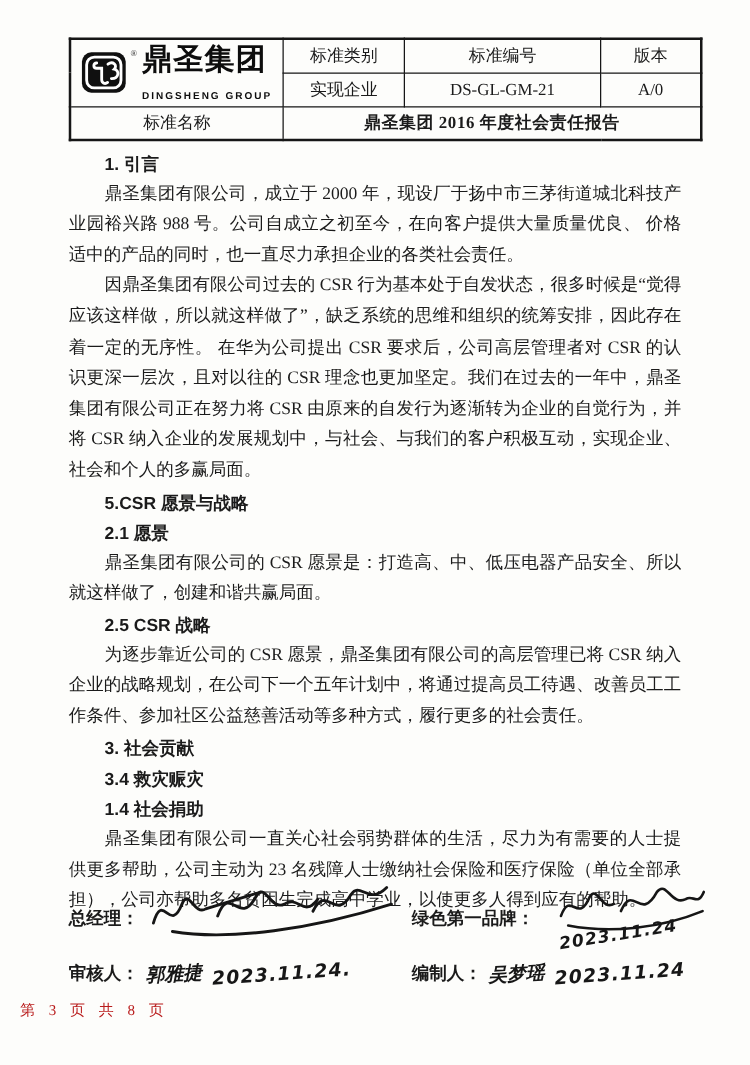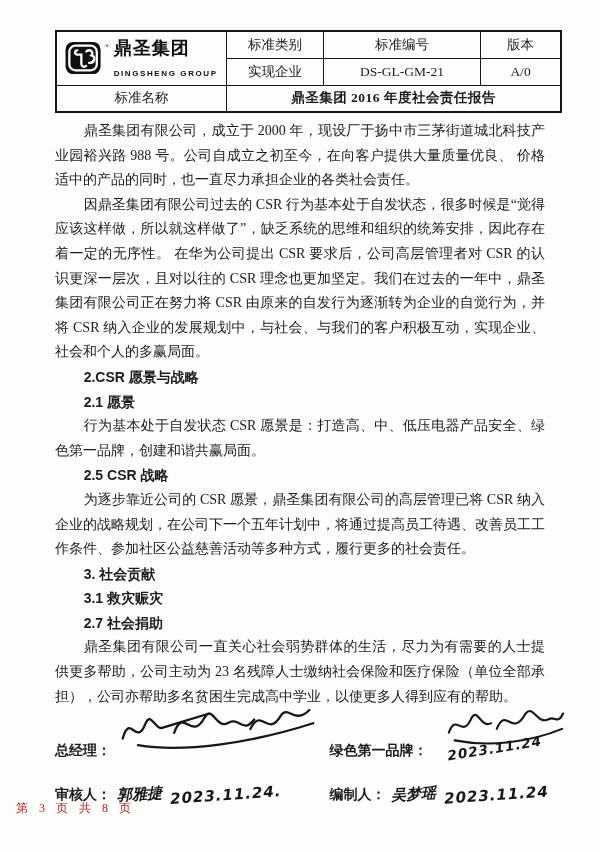--- a/index.html
+++ b/index.html
@@ -35,21 +35,21 @@
   .col-num{width:152px;}
   .col-ver{width:75px;margin-top:21px;}
   .doc-title-cell{font-weight:bold;font-size:14px;letter-spacing:.5px;}
   
   .logo-wrap{display:flex;align-items:center;justify-content:center;gap:4px;}
   .logo-mark{flex:0 0 auto;display:block;}
   .reg-mark{font-size:7px;align-self:flex-start;margin:4px 0 0 -3px;line-height:1;}
   .logo-text{display:flex;flex-direction:column;align-items:flex-start;line-height:1;}
   .logo-cn{
     font-family:"Liberation Sans","DejaVu Sans",sans-serif;
-    font-weight:900;font-size:18px;letter-spacing:1px;color:#0d0d0d;
+    font-weight:900;font-size:24px;letter-spacing:1px;color:#0d0d0d;
   }
   .logo-en{
     font-family:"Liberation Sans","DejaVu Sans",sans-serif;
     font-weight:bold;font-size:8px;letter-spacing:1.6px;color:#0d0d0d;margin-top:13px;
   }
   
   .doc-body{
     position:absolute;top:119px;left:55px;width:490px;
     font-size:14px;line-height:24.6px;
     text-align:justify;
@@ -58,21 +58,21 @@
   .heading{
     font-family:"Liberation Sans","DejaVu Sans",sans-serif;
     font-weight:bold;font-size:14px;
   }
   
   .sig-area{
     position:absolute;left:55px;top:726px;width:490px;
     font-size:14px;
   }
   .sig-grid{display:grid;grid-template-columns:56% 44%;row-gap:10px;}
-  .sig-cell{position:relative;height:34px;display:flex;align-items:flex-end;}
+  .sig-cell{position:relative;height:34px;display:flex;}
   .sig-label{
     font-family:"Liberation Sans","DejaVu Sans",sans-serif;
     font-weight:bold;white-space:nowrap;
   }
   .hand{
     font-family:"DejaVu Sans",sans-serif;
     font-style:italic;font-weight:bold;
     font-size:15px;color:#171717;
     white-space:nowrap;
   }
@@ -123,30 +123,31 @@
       <td>A/0</td>
     </tr>
     <tr class="row-name">
       <td>标准名称</td>
       <td colspan="3" class="doc-title-cell">鼎圣集团 2016 年度社会责任报告</td>
     </tr>
   </tbody>
     </table>
 
   <div class="doc-body">
+    <div class="doc-line heading">1. 引言</div>
     <div class="doc-line para">鼎圣集团有限公司，成立于 2000 年，现设厂于扬中市三茅街道城北科技产业园裕兴路 988 号。公司自成立之初至今，在向客户提供大量质量优良、 价格适中的产品的同时，也一直尽力承担企业的各类社会责任。</div>
     <div class="doc-line para">因鼎圣集团有限公司过去的 CSR 行为基本处于自发状态，很多时候是“觉得应该这样做，所以就这样做了”，缺乏系统的思维和组织的统筹安排，因此存在着一定的无序性。 在华为公司提出 CSR 要求后，公司高层管理者对 CSR 的认识更深一层次，且对以往的 CSR 理念也更加坚定。我们在过去的一年中，鼎圣集团有限公司正在努力将 CSR 由原来的自发行为逐渐转为企业的自觉行为，并将 CSR 纳入企业的发展规划中，与社会、与我们的客户积极互动，实现企业、社会和个人的多赢局面。</div>
-    <div class="doc-line heading">2.CSR 愿景与战略</div>
+    <div class="doc-line heading">5.CSR 愿景与战略</div>
     <div class="doc-line heading">2.1 愿景</div>
-    <div class="doc-line para">行为基本处于自发状态 CSR 愿景是：打造高、中、低压电器产品安全、绿色第一品牌，创建和谐共赢局面。</div>
+    <div class="doc-line para">鼎圣集团有限公司的 CSR 愿景是：打造高、中、低压电器产品安全、所以就这样做了，创建和谐共赢局面。</div>
     <div class="doc-line heading">2.5 CSR 战略</div>
     <div class="doc-line para">为逐步靠近公司的 CSR 愿景，鼎圣集团有限公司的高层管理已将 CSR 纳入企业的战略规划，在公司下一个五年计划中，将通过提高员工待遇、改善员工工作条件、参加社区公益慈善活动等多种方式，履行更多的社会责任。</div>
     <div class="doc-line heading">3. 社会贡献</div>
-    <div class="doc-line heading">3.1 救灾赈灾</div>
-    <div class="doc-line heading">2.7 社会捐助</div>
+    <div class="doc-line heading">3.4 救灾赈灾</div>
+    <div class="doc-line heading">1.4 社会捐助</div>
     <div class="doc-line para">鼎圣集团有限公司一直关心社会弱势群体的生活，尽力为有需要的人士提供更多帮助，公司主动为 23 名残障人士缴纳社会保险和医疗保险（单位全部承担），公司亦帮助多名贫困生完成高中学业，以使更多人得到应有的帮助。</div>
   </div>
 
   <div class="sig-area">
     <div class="sig-grid">
 
       <div class="sig-cell">
         <span class="sig-label">总经理：</span>
         <svg class="gm-sig-svg" width="200" height="58" viewBox="0 0 210 60" aria-hidden="true">
           <g fill="none" stroke="#161616" stroke-width="2.4" stroke-linecap="round">

